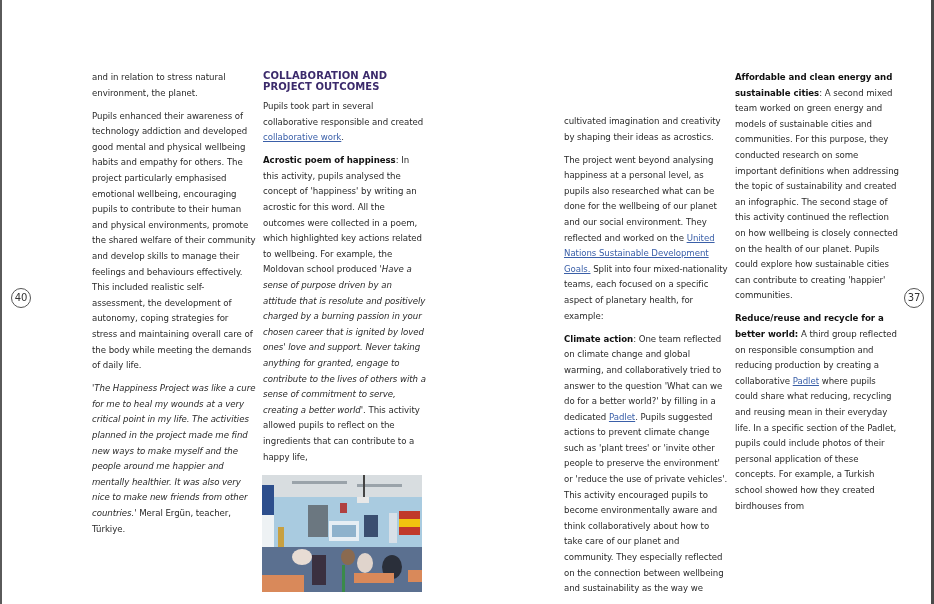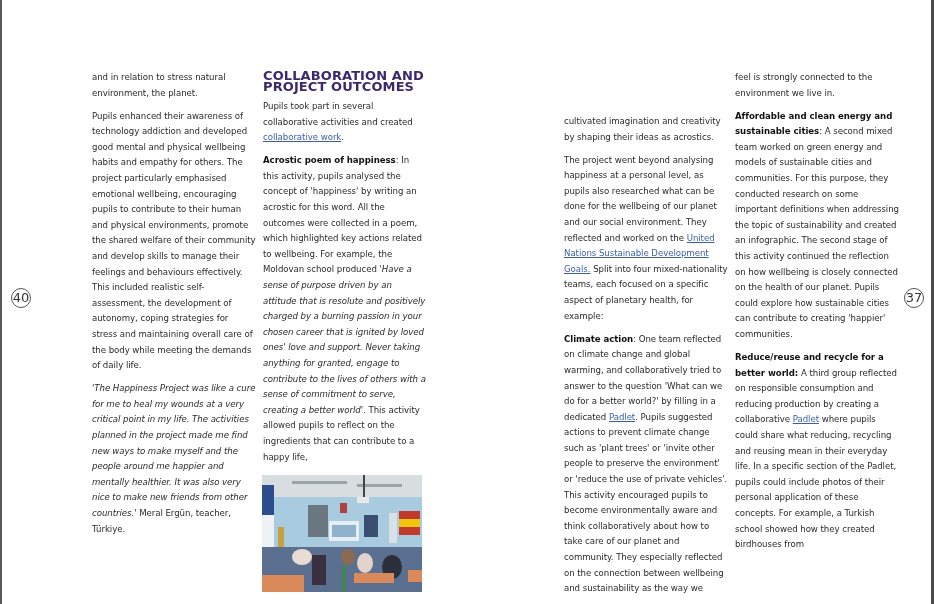--- a/index.html
+++ b/index.html
@@ -6,28 +6,28 @@
   body {
     width:934px; height:604px; overflow:hidden; background:#ffffff;
     position:relative;
     font-family:"DejaVu Sans", "Liberation Sans", sans-serif;
     color:#2a2a2a;
   }
   .edge-left { position:absolute; left:0; top:0; width:2px; height:604px; background:#5a5a5a; }
   .edge-right { position:absolute; left:931px; top:0; width:3px; height:604px; background:#4a4a4a; }
   .page-num {
     position:absolute; width:18px; height:18px; border:1px solid #555; border-radius:50%;
-    font-size:13px; line-height:18px; text-align:center; color:#333;
+    font-size:10px; line-height:18px; text-align:center; color:#333;
   }
   .col {
     position:absolute; top:70px; font-size:8.6px; line-height:15.6px; letter-spacing:-0.05px;
   }
   .col p { margin:0 0 7.5px 0; }
   .col .heading {
-    color:#3b2a6b; font-weight:bold; font-size:13px; line-height:11px; letter-spacing:0.1px;
+    color:#3b2a6b; font-weight:bold; font-size:10px; line-height:11px; letter-spacing:0.1px;
     margin:0 0 7px 0; text-transform:uppercase;
   }
   .col b { font-weight:bold; color:#111; }
   .col i { font-style:italic; }
   .col a { color:#3a5fa8; }
   .photo {
     position:absolute; left:262px; top:475px; width:160px; height:117px; overflow:hidden;
   }
 </style>
 </head>
@@ -40,21 +40,21 @@
 <div class="page-num" style="left:904px; top:288px;">37</div>
 
 <div class="col" style="left:92px; width:164px;">
   <p>and in relation to stress natural environment, the planet.</p>
   <p>Pupils enhanced their awareness of technology addiction and developed good mental and physical wellbeing habits and empathy for others. The project particularly emphasised emotional wellbeing, encouraging pupils to contribute to their human and physical environments, promote the shared welfare of their community and develop skills to manage their feelings and behaviours effectively. This included realistic self-assessment, the development of autonomy, coping strategies for stress and maintaining overall care of the body while meeting the demands of daily life.</p>
   <p><i>'The Happiness Project was like a cure for me to heal my wounds at a very critical point in my life. The activities planned in the project made me find new ways to make myself and the people around me happier and mentally healthier. It was also very nice to make new friends from other countries.'</i><span> Meral Ergün, teacher, Türkiye.</span></p>
 </div>
 
 <div class="col" style="left:263px; width:164px;">
   <div class="heading">COLLABORATION AND PROJECT OUTCOMES</div>
-  <p><span>Pupils took part in several collaborative activities and created </span><a href="#">collaborative work</a><span>.</span></p>
+  <p><span>Pupils took part in several collaborative responsible and created </span><a href="#">collaborative work</a><span>.</span></p>
   <p><b>Acrostic poem of happiness</b><span>: In this activity, pupils analysed the concept of 'happiness' by writing an acrostic for this word. All the outcomes were collected in a poem, which highlighted key actions related to wellbeing. For example, the Moldovan school produced </span><i>'Have a sense of purpose driven by an attitude that is resolute and positively charged by a burning passion in your chosen career that is ignited by loved ones' love and support. Never taking anything for granted, engage to contribute to the lives of others with a sense of commitment to serve, creating a better world'</i><span>. This activity allowed pupils to reflect on the ingredients that can contribute to a happy life,</span></p>
 </div>
 
 <div class="photo" title="Classroom photo of pupils seated at desks facing a projected screen, Spanish flag on wall">
   <svg width="160" height="117" viewBox="0 0 160 117">
     <rect width="160" height="117" fill="#a9cbe0"></rect>
     <rect width="160" height="22" fill="#d8dde0"></rect>
     <rect x="30" y="6" width="55" height="3" fill="#9aa3aa"></rect>
     <rect x="95" y="9" width="45" height="3" fill="#9aa3aa"></rect>
     <rect x="101" y="0" width="2" height="22" fill="#444"></rect>
@@ -84,16 +84,15 @@
   </svg>
 </div>
 
 <div class="col" style="left:564px; width:166px;margin-top:44px;">
   <p>cultivated imagination and creativity by shaping their ideas as acrostics.</p>
   <p><span>The project went beyond analysing happiness at a personal level, as pupils also researched what can be done for the wellbeing of our planet and our social environment. They reflected and worked on the </span><a href="#">United Nations Sustainable Development Goals.</a><span> Split into four mixed-nationality teams, each focused on a specific aspect of planetary health, for example:</span></p>
   <p><b>Climate action</b><span>: One team reflected on climate change and global warming, and collaboratively tried to answer to the question 'What can we do for a better world?' by filling in a dedicated </span><a href="#">Padlet</a><span>. Pupils suggested actions to prevent climate change such as 'plant trees' or 'invite other people to preserve the environment' or 'reduce the use of private vehicles'. This activity encouraged pupils to become environmentally aware and think collaboratively about how to take care of our planet and community. They especially reflected on the connection between wellbeing and sustainability as the way we</span></p>
 </div>
 
 <div class="col" style="left:735px; width:164px;">
-  <p>feel is strongly connected to the environment we live in.</p>
   <p><b>Affordable and clean energy and sustainable cities</b><span>: A second mixed team worked on green energy and models of sustainable cities and communities. For this purpose, they conducted research on some important definitions when addressing the topic of sustainability and created an infographic. The second stage of this activity continued the reflection on how wellbeing is closely connected on the health of our planet. Pupils could explore how sustainable cities can contribute to creating 'happier' communities.</span></p>
   <p><b>Reduce/reuse and recycle for a better world:</b><span> A third group reflected on responsible consumption and reducing production by creating a collaborative </span><a href="#">Padlet</a><span> where pupils could share what reducing, recycling and reusing mean in their everyday life. In a specific section of the Padlet, pupils could include photos of their personal application of these concepts. For example, a Turkish school showed how they created birdhouses from</span></p>
 </div>
 
 </body></html>

